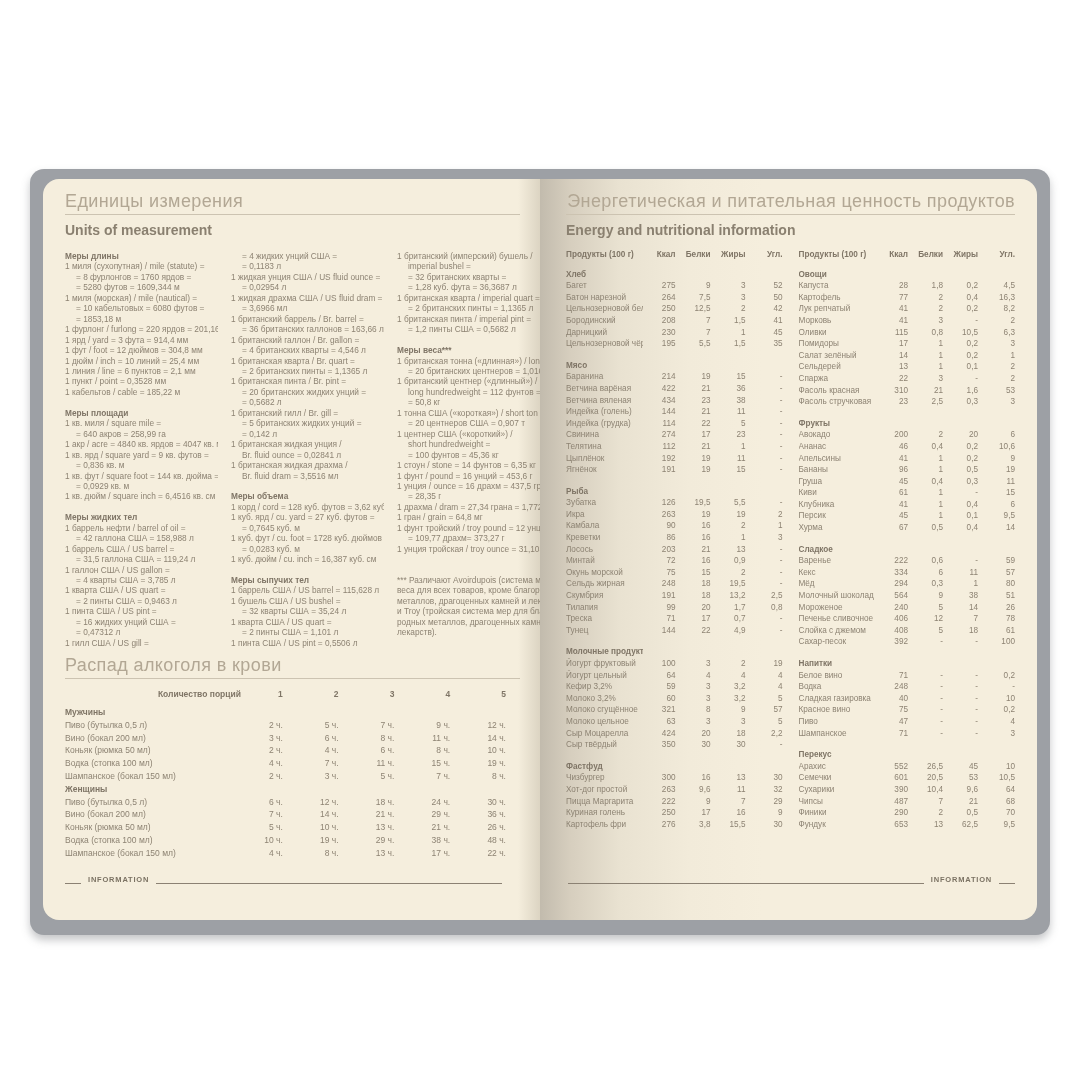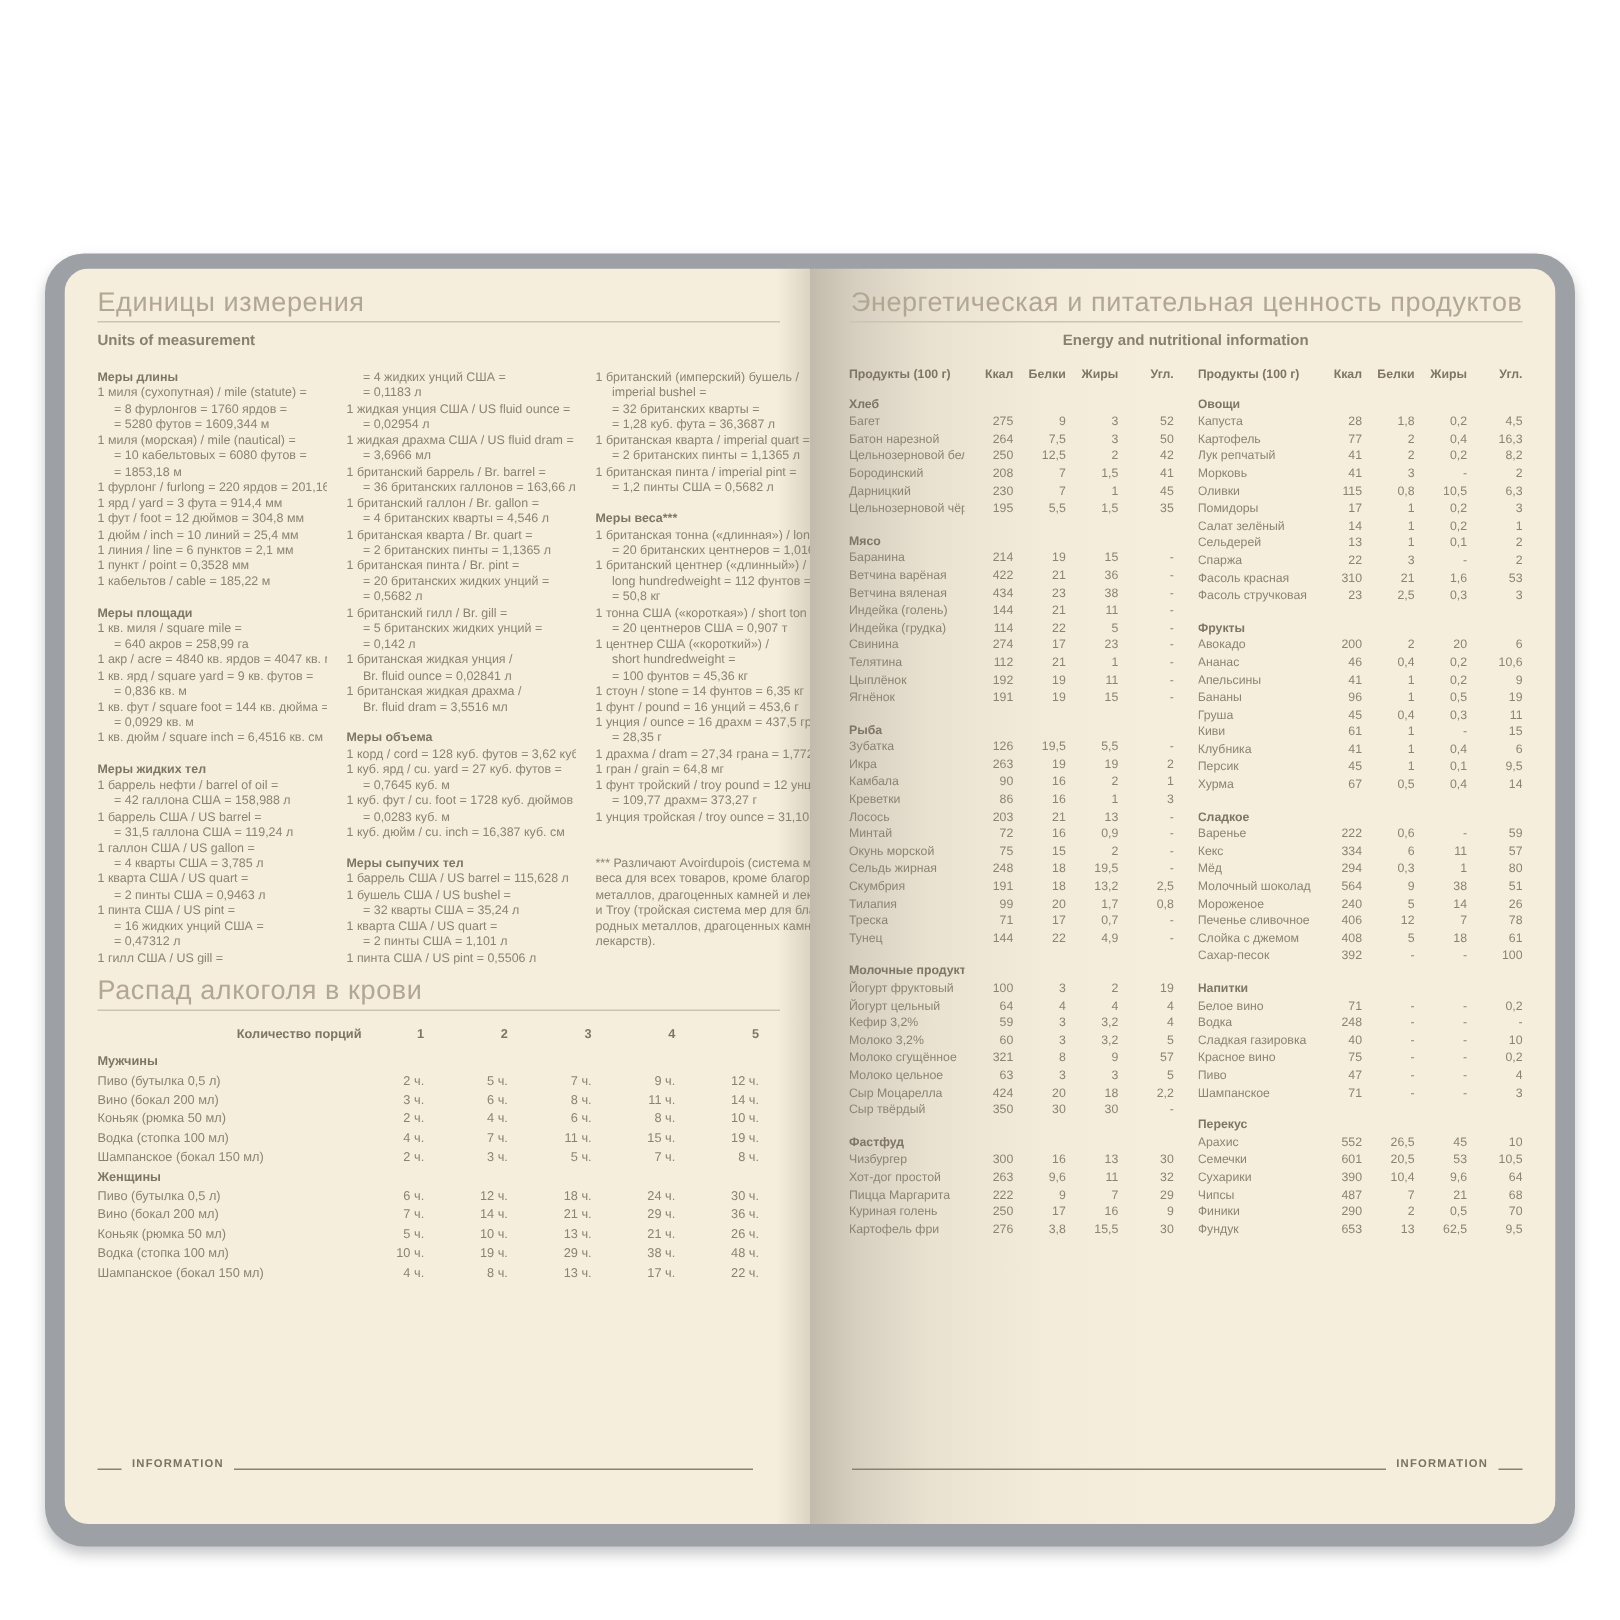--- a/index.html
+++ b/index.html
@@ -1,22 +1,22 @@
 <!DOCTYPE html>
 <html><head>
 <meta charset="utf-8">
 <style>
   html,body{margin:0;padding:0;}
   body{
     width:1080px;height:1080px;position:relative;background:#ffffff;
     font-family:"Liberation Sans", sans-serif;overflow:hidden;
   }
   .book{
-    position:absolute;left:30px;top:169px;width:1020px;height:862px;
-    background:#9da0a5;border-radius:26px;
+    position:absolute;left:30px;top:169px;width:1020px;height:766px;
+    background:#9da0a5;border-radius:14px;
     box-shadow:0 5px 9px rgba(90,92,98,0.35);
   }
   .pages{
     position:absolute;left:13px;top:10px;right:13px;bottom:15px;
     border-radius:16px;overflow:hidden;display:flex;
   }
   .page{position:relative;width:50%;height:100%;background:#f5eedd;color:#8d8373;}
   .page-left::after{
     content:'';position:absolute;right:0;top:0;bottom:0;width:22px;pointer-events:none;
     background:linear-gradient(to right, rgba(130,120,100,0), rgba(130,120,100,0.22));
@@ -26,22 +26,22 @@
   }
   .page-inner{position:absolute;left:22px;right:20px;top:10px;bottom:10px;}
   .page-right .page-inner{left:26px;right:22px;}
 
   .big-title{
     font-size:18px;font-weight:400;color:#b2a794;letter-spacing:.4px;line-height:24px;
     white-space:nowrap;
   }
   .big-title.right{text-align:right;}
   .rule{border-bottom:1px solid #ccc3b1;margin-top:1px;}
-  .eng-sub{font-size:10px;font-weight:bold;color:#8a8070;margin-top:7px;}
-  .eng-sub.right{text-align:center;}
+  .eng-sub{font-size:14px;font-weight:bold;color:#8a8070;margin-top:7px;}
+  .eng-sub.right{text-align:left;}
 
   
   .units-cols{display:flex;gap:13px;margin-top:13px;}
   .ucol{width:153px;font-size:8.3px;line-height:10.45px;color:#8d8373;}
   .ucol:last-child{width:auto;flex:1;}
   .urow{white-space:nowrap;overflow:hidden;}
   .urow.h{font-weight:bold;color:#7f7566;}
   .urow.ind{padding-left:11px;}
   .urow.blank{height:10.45px;}
 

